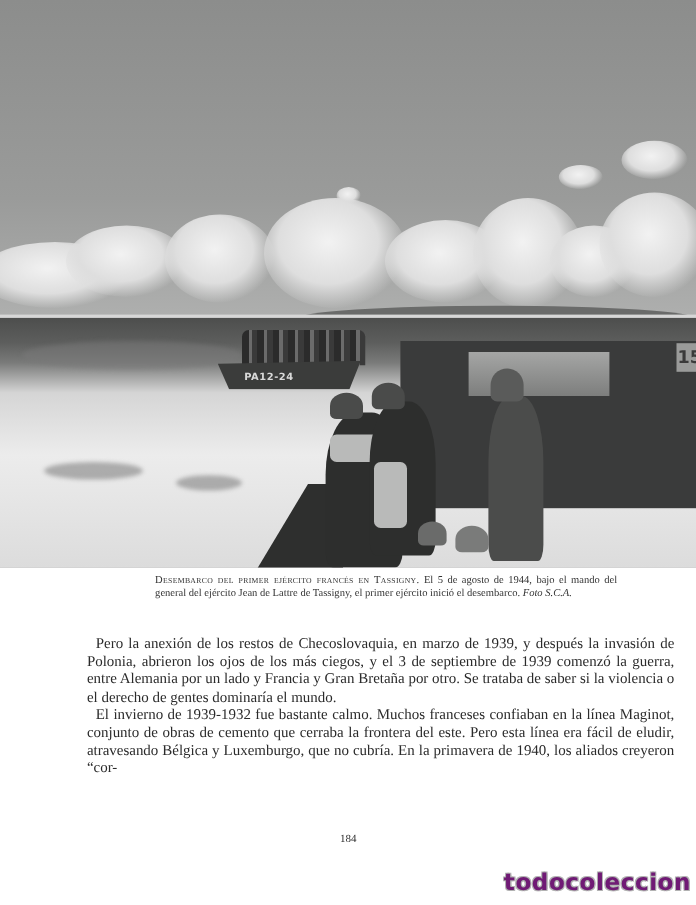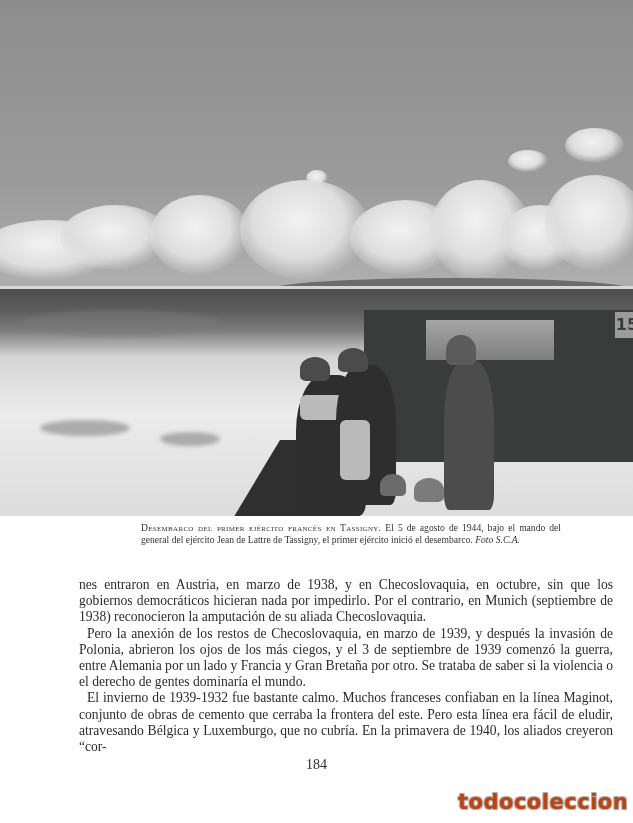--- a/index.html
+++ b/index.html
@@ -48,26 +48,26 @@
       position: absolute; left: 79px; top: 577px; width: 534px;
       font-size: 13.6px; line-height: 16.2px; color: #2b2b2b;
     }
     .body-text p { margin: 0; text-align: justify; text-align-last: left; }
     .body-text p.indent { text-indent: 8px; }
     .body-text .subhead {
       margin: 11px 0 5px 0; text-align: right; font-style: italic; font-size: 13.6px;
     }
     .page-number {
       position: absolute; left: 0; width: 633px; top: 757px;
-      text-align: center; font-size: 14px; color: #2b2b2b;
+      text-align: center; font-size: 10px; color: #2b2b2b;
     }
     .watermark {
       position: absolute; left: 458px; top: 790px;
       font-family: "DejaVu Sans", sans-serif; font-weight: bold; font-size: 21px;
-      color: #c2410c; letter-spacing: 0.5px;
+      color: #701a75; letter-spacing: 0.5px;
       text-shadow: 0 0 1px #9a9a9a, 1px 1px 0 #b5b5b5, -1px -1px 0 #b5b5b5, 1px -1px 0 #b5b5b5, -1px 1px 0 #b5b5b5;
     }
   </style>
 </head>
 <body>
 
 <div class="photo">
   <div class="cloud" style="left:-20px;top:220px;width:140px;height:60px;"></div>
   <div class="cloud" style="left:60px;top:205px;width:110px;height:65px;"></div>
   <div class="cloud" style="left:150px;top:195px;width:100px;height:80px;"></div>
@@ -78,20 +78,25 @@
   <div class="cloud" style="left:545px;top:175px;width:100px;height:95px;"></div>
   <div class="cloud" style="left:565px;top:128px;width:60px;height:35px;"></div>
   <div class="cloud" style="left:508px;top:150px;width:40px;height:22px;"></div>
   <div class="cloud" style="left:306px;top:170px;width:22px;height:16px;"></div>
   <div class="hill"></div>
   <div class="horizon"></div>
   <div class="sea"></div>
   <div class="wake" style="left:20px;top:310px;width:200px;height:26px;"></div>
   <div class="wake" style="left:40px;top:420px;width:90px;height:16px;"></div>
   <div class="wake" style="left:160px;top:432px;width:60px;height:14px;"></div>
+  <div class="boat">
+    <div class="troops"></div>
+    <div class="hull"></div>
+    <div class="mark">PA12-24</div>
+  </div>
   <div class="ramp">
     <div class="window"></div>
     <div class="num">15</div>
   </div>
   <div class="gunwale"></div>
   <div class="soldier" style="left:296px;top:375px;width:70px;height:141px;"></div>
   <div class="vest" style="left:300px;top:395px;width:55px;height:25px;"></div>
   <div class="helmet" style="left:300px;top:357px;width:30px;height:24px;"></div>
   <div class="soldier" style="left:336px;top:365px;width:60px;height:140px;"></div>
   <div class="vest" style="left:340px;top:420px;width:30px;height:60px;"></div>
@@ -100,19 +105,18 @@
   <div class="helmet" style="left:446px;top:335px;width:30px;height:30px;background:#5a5b5a;"></div>
   <div class="helmet" style="left:414px;top:478px;width:30px;height:24px;background:#7a7b7a;"></div>
   <div class="helmet" style="left:380px;top:474px;width:26px;height:22px;background:#6a6b6a;"></div>
 </div>
 
 <div class="caption">
   <span class="smallcaps">Desembarco del primer ejército francés en Tassigny.</span><span> El 5 de agosto de 1944, bajo el mando del general del ejército Jean de Lattre de Tassigny, el primer ejército inició el desembarco. </span><span class="credit">Foto S.C.A.</span>
 </div>
 
 <div class="body-text">
-  <p>nes entraron en Austria, en marzo de 1938, y en Checoslovaquia, en octubre, sin que los gobiernos democráticos hicieran nada por impedirlo. Por el contrario, en Munich (septiembre de 1938) reconocieron la amputación de su aliada Checoslovaquia.</p>
   <p class="indent">Pero la anexión de los restos de Checoslovaquia, en marzo de 1939, y después la invasión de Polonia, abrieron los ojos de los más ciegos, y el 3 de septiembre de 1939 comenzó la guerra, entre Alemania por un lado y Francia y Gran Bretaña por otro. Se trataba de saber si la violencia o el derecho de gentes dominaría el mundo.</p>
   <p class="indent">El invierno de 1939-1932 fue bastante calmo. Muchos franceses confiaban en la línea Maginot, conjunto de obras de cemento que cerraba la frontera del este. Pero esta línea era fácil de eludir, atravesando Bélgica y Luxemburgo, que no cubría. En la primavera de 1940, los aliados creyeron “cor-</p>
 </div>
 
 <div class="page-number">184</div>
 <div class="watermark">todocoleccion</div>
 
 </body></html>

